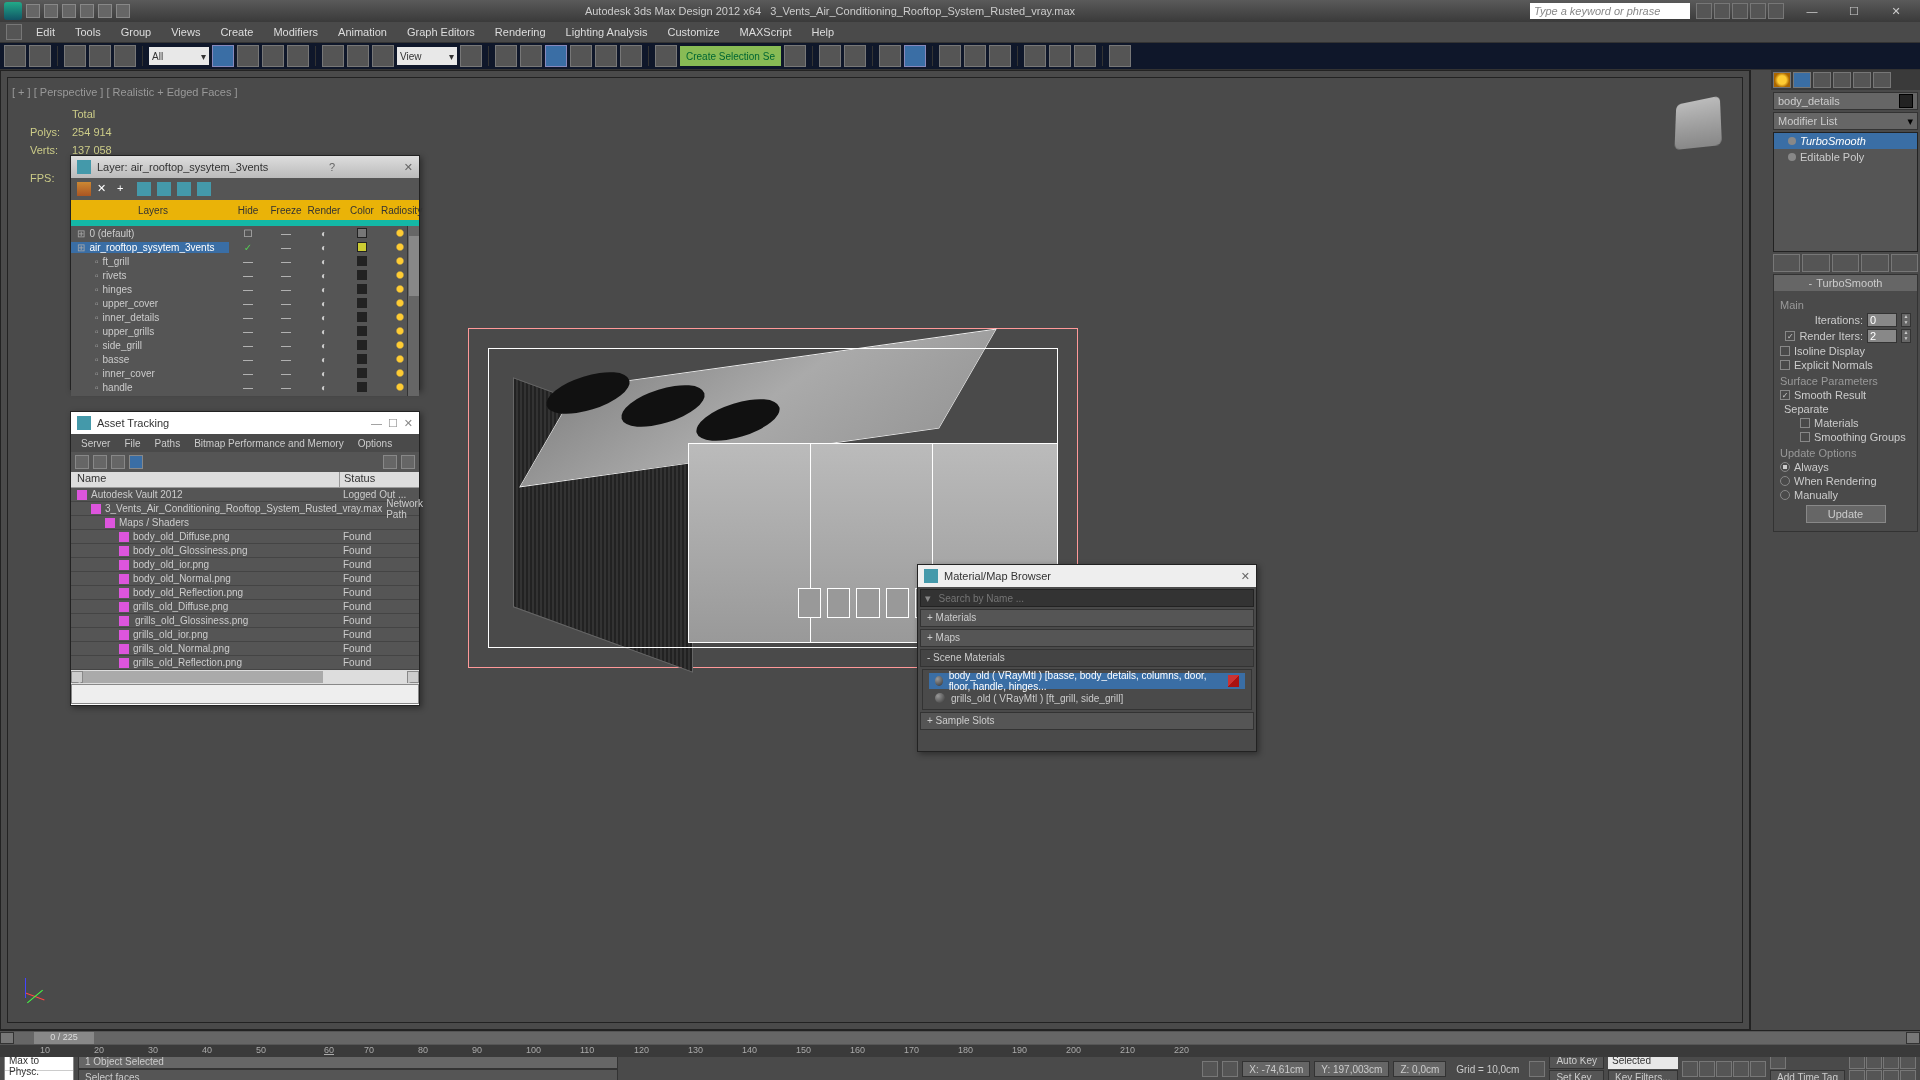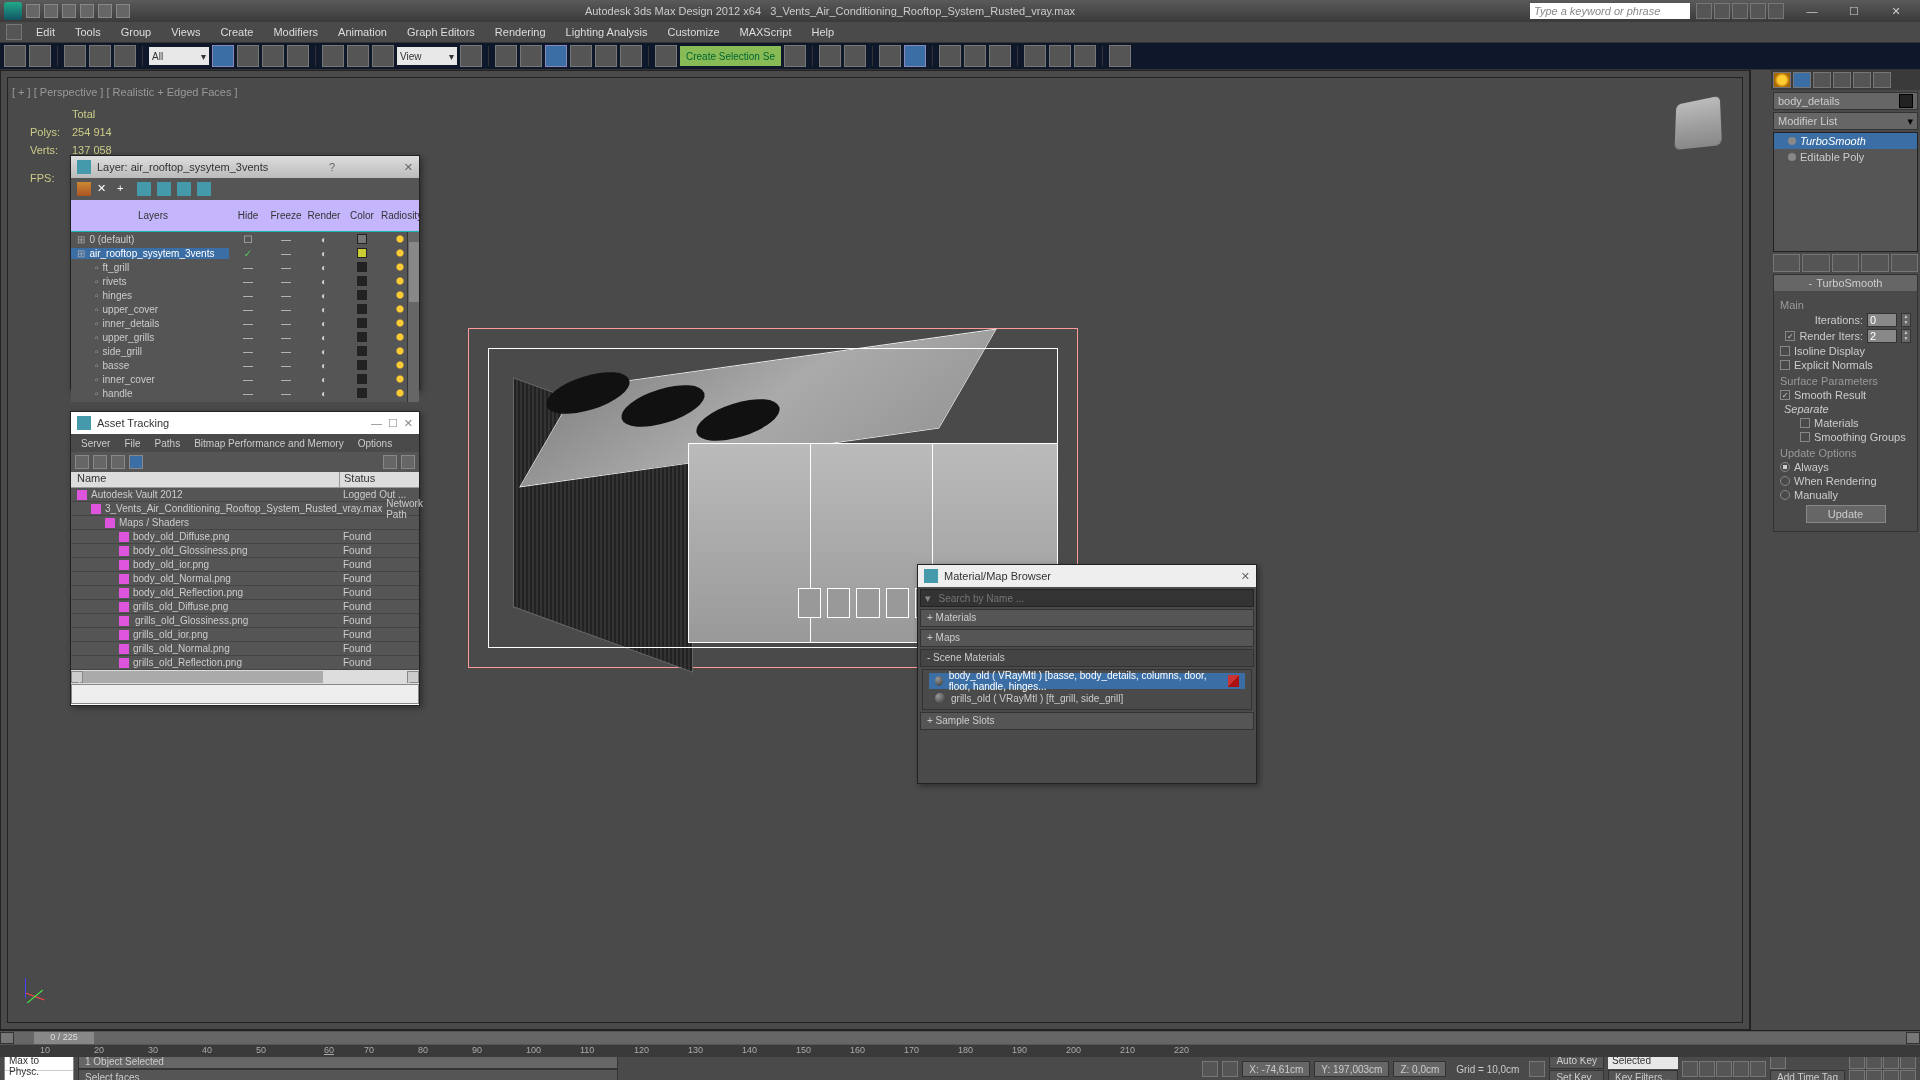--- a/index.html
+++ b/index.html
@@ -59,21 +59,21 @@
 .upbtn{width:80px;height:18px;background:#666;border:1px solid #888;margin:4px auto;display:flex;align-items:center;justify-content:center;}
 
 .panel{position:absolute;background:#4a4a4a;border:1px solid #222;box-shadow:2px 2px 6px rgba(0,0,0,.4);}
 .panel-title{height:22px;background:linear-gradient(#ddd,#bbb);color:#333;display:flex;align-items:center;padding:0 6px;gap:6px;}
 .panel-title .picon{width:14px;height:14px;background:#49a;}
 .panel-title .pclose{margin-left:auto;color:#666;}
 .panel-title .phelp{color:#666;margin-left:auto;margin-right:8px;}
 .layer-panel{left:70px;top:155px;width:350px;height:235px;}
 .layer-tools{height:22px;background:#555;display:flex;gap:6px;align-items:center;padding:0 6px;}
 .layer-tools div{width:14px;height:14px;}
-.layer-header{height:32px;background:#c4b5fd;color:#333;display:flex;align-items:center;border-bottom:1px solid #14b8a6;}
+.layer-header{height:26px;background:#eab308;color:#333;display:flex;align-items:center;border-bottom:6px solid #14b8a6;}
 .layer-header span:first-child{flex:1;padding-left:6px;}
 .layer-header span{width:38px;text-align:center;font-size:10px;}
 .layer-list{height:170px;overflow:hidden;background:#555;position:relative;}
 .layer-row{height:14px;display:flex;align-items:center;font-size:10px;}
 .layer-row .name{flex:1;padding-left:6px;display:flex;gap:4px;align-items:center;}
 .layer-row .cell{width:38px;text-align:center;}
 .layer-row.sel .name{background:#3a6ea5;color:#fff;}
 .layer-row .tick{color:#5c5;}
 .layer-row .swatch{width:10px;height:10px;margin:0 auto;border:1px solid #222;}
 .layer-row .rad{width:10px;height:10px;border-radius:50%;background:radial-gradient(circle,#fc3 40%,transparent 60%);margin:0 auto;}
@@ -91,21 +91,21 @@
 .asset-header span:last-child{width:80px;padding-left:4px;border-left:1px solid #999;}
 .asset-list{background:#555;}
 .asset-row{height:14px;display:flex;align-items:center;font-size:10px;border-bottom:1px solid #444;}
 .asset-row .name{flex:1;display:flex;align-items:center;gap:4px;}
 .asset-row .status{width:80px;padding-left:4px;}
 .asset-row .ficon{width:10px;height:10px;background:#d5d;}
 .asset-hscroll{height:14px;background:#ddd;position:relative;}
 .asset-hscroll .th{position:absolute;left:0;width:240px;height:12px;background:#aaa;top:1px;}
 .asset-hscroll .ab{position:absolute;width:12px;height:12px;background:#ccc;top:1px;border:1px solid #888;}
 .asset-footer{height:20px;border:1px solid #888;background:#eee;}
-.mat-panel{left:917px;top:564px;width:340px;height:220px;background:#4a4a4a;}
+.mat-panel{left:917px;top:564px;width:340px;height:188px;background:#4a4a4a;}
 .mat-panel .panel-title{background:#eee;}
 .mat-search{height:18px;background:#333;margin:2px;border:1px solid #222;display:flex;align-items:center;}
 .mat-search input{flex:1;background:transparent;border:none;color:#888;padding:0 4px;font-size:10px;outline:none;}
 .mat-cat{height:18px;background:#555;margin:2px;border:1px solid #333;padding:2px 6px;color:#ccc;font-size:10px;}
 .mat-cat.sub{background:#444;}
 .mat-item{height:16px;margin:1px 6px;padding:1px 6px;font-size:10px;display:flex;align-items:center;gap:6px;}
 .mat-item.sel{background:#3a6ea5;color:#fff;}
 .mat-item .ball{width:10px;height:10px;border-radius:50%;background:radial-gradient(circle at 30% 30%,#999,#333);}
 .mat-item .flag{width:14px;height:12px;background:linear-gradient(135deg,#c33 50%,#a11 50%);margin-left:auto;}
 .bottom{height:50px;background:#4a4a4a;border-top:1px solid #222;}
@@ -361,21 +361,21 @@
           </div>
         <div class="row">
             <span class="chk"></span>
             <span>Explicit Normals</span>
           </div>
         <div class="hdr">Surface Parameters</div>
         <div class="row">
             <span class="chk on"></span>
             <span>Smooth Result</span>
           </div>
-        <div style="padding-left:4px;font-style:italic;">Separate</div>
+        <div style="padding-left:4px;">Separate</div>
         <div class="row" style="padding-left:20px;">
             <span class="chk"></span>
             <span>Materials</span>
           </div>
         <div class="row" style="padding-left:20px;">
             <span class="chk"></span>
             <span>Smoothing Groups</span>
           </div>
         <div class="hdr">Update Options</div>
         <div class="row">

